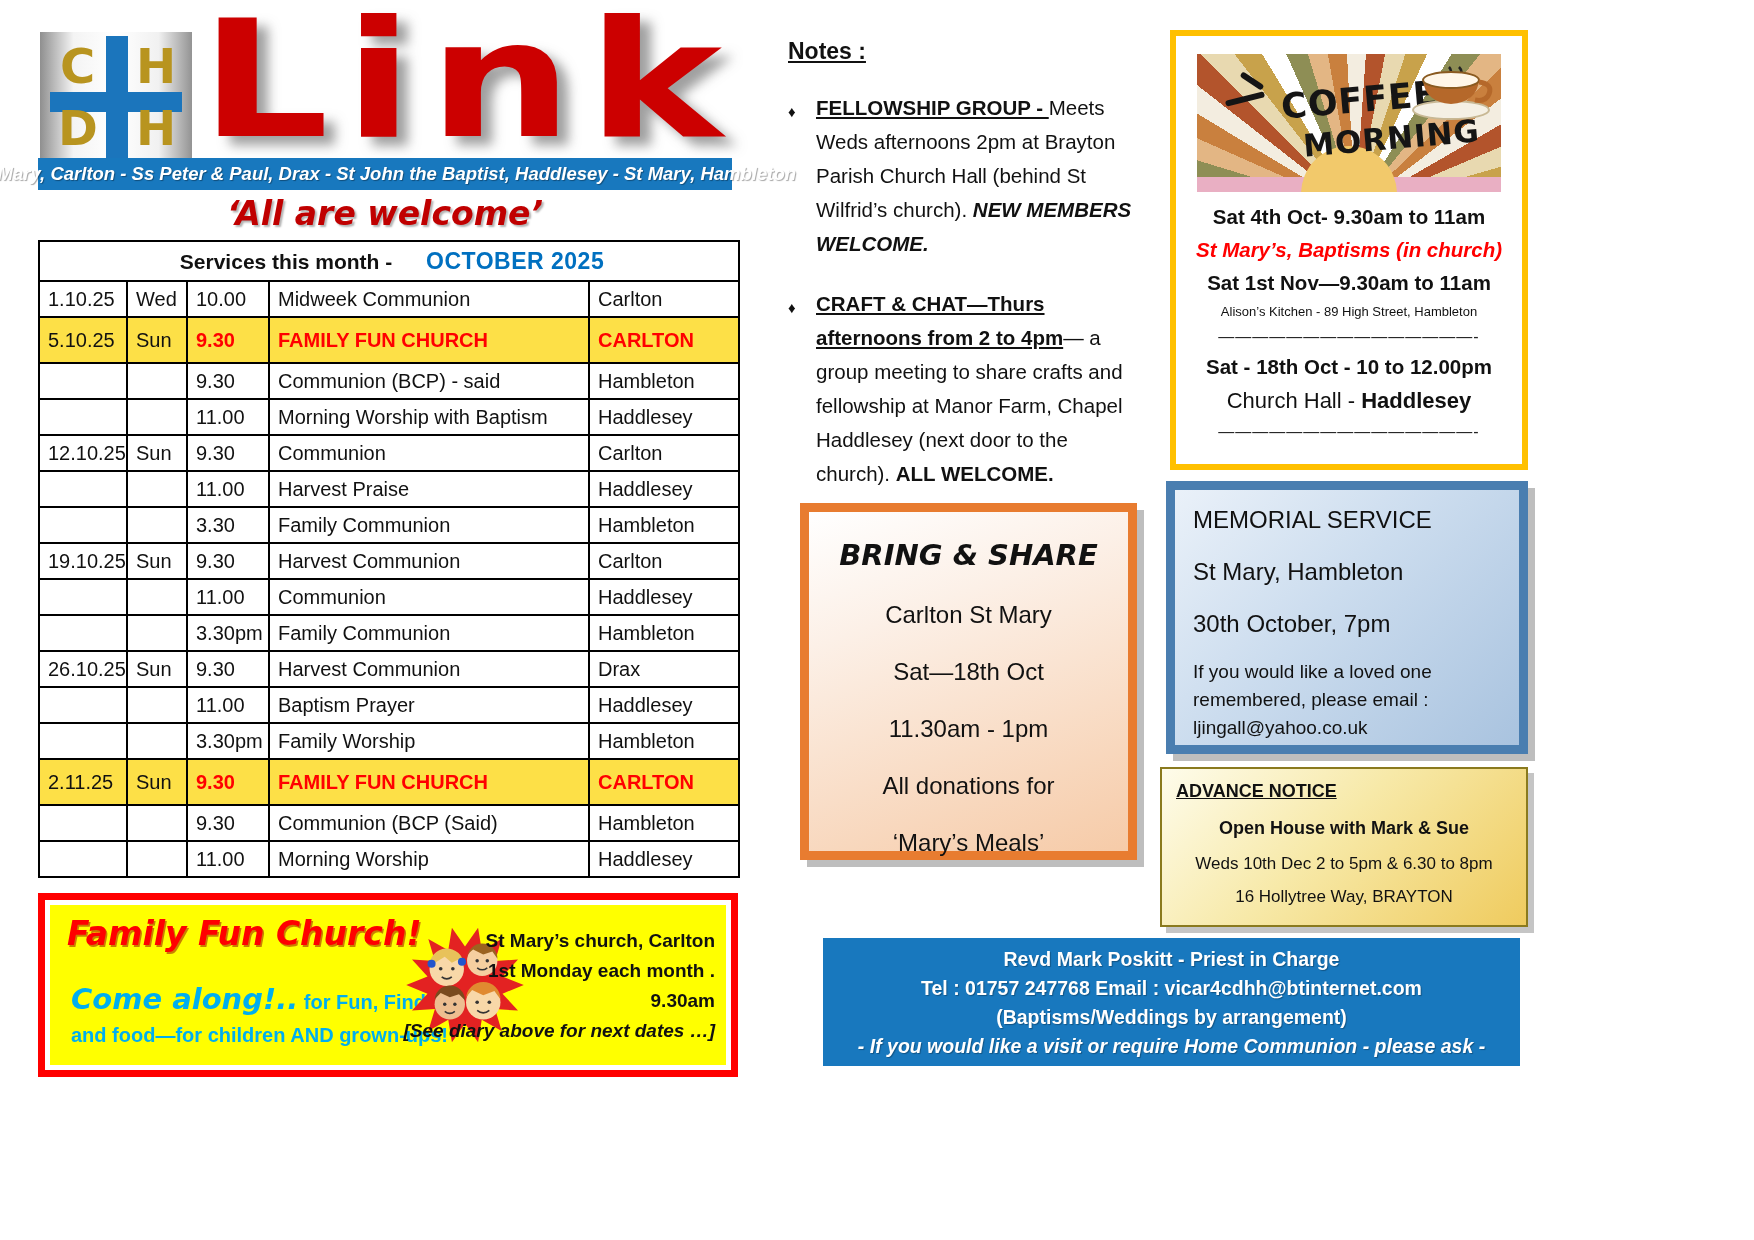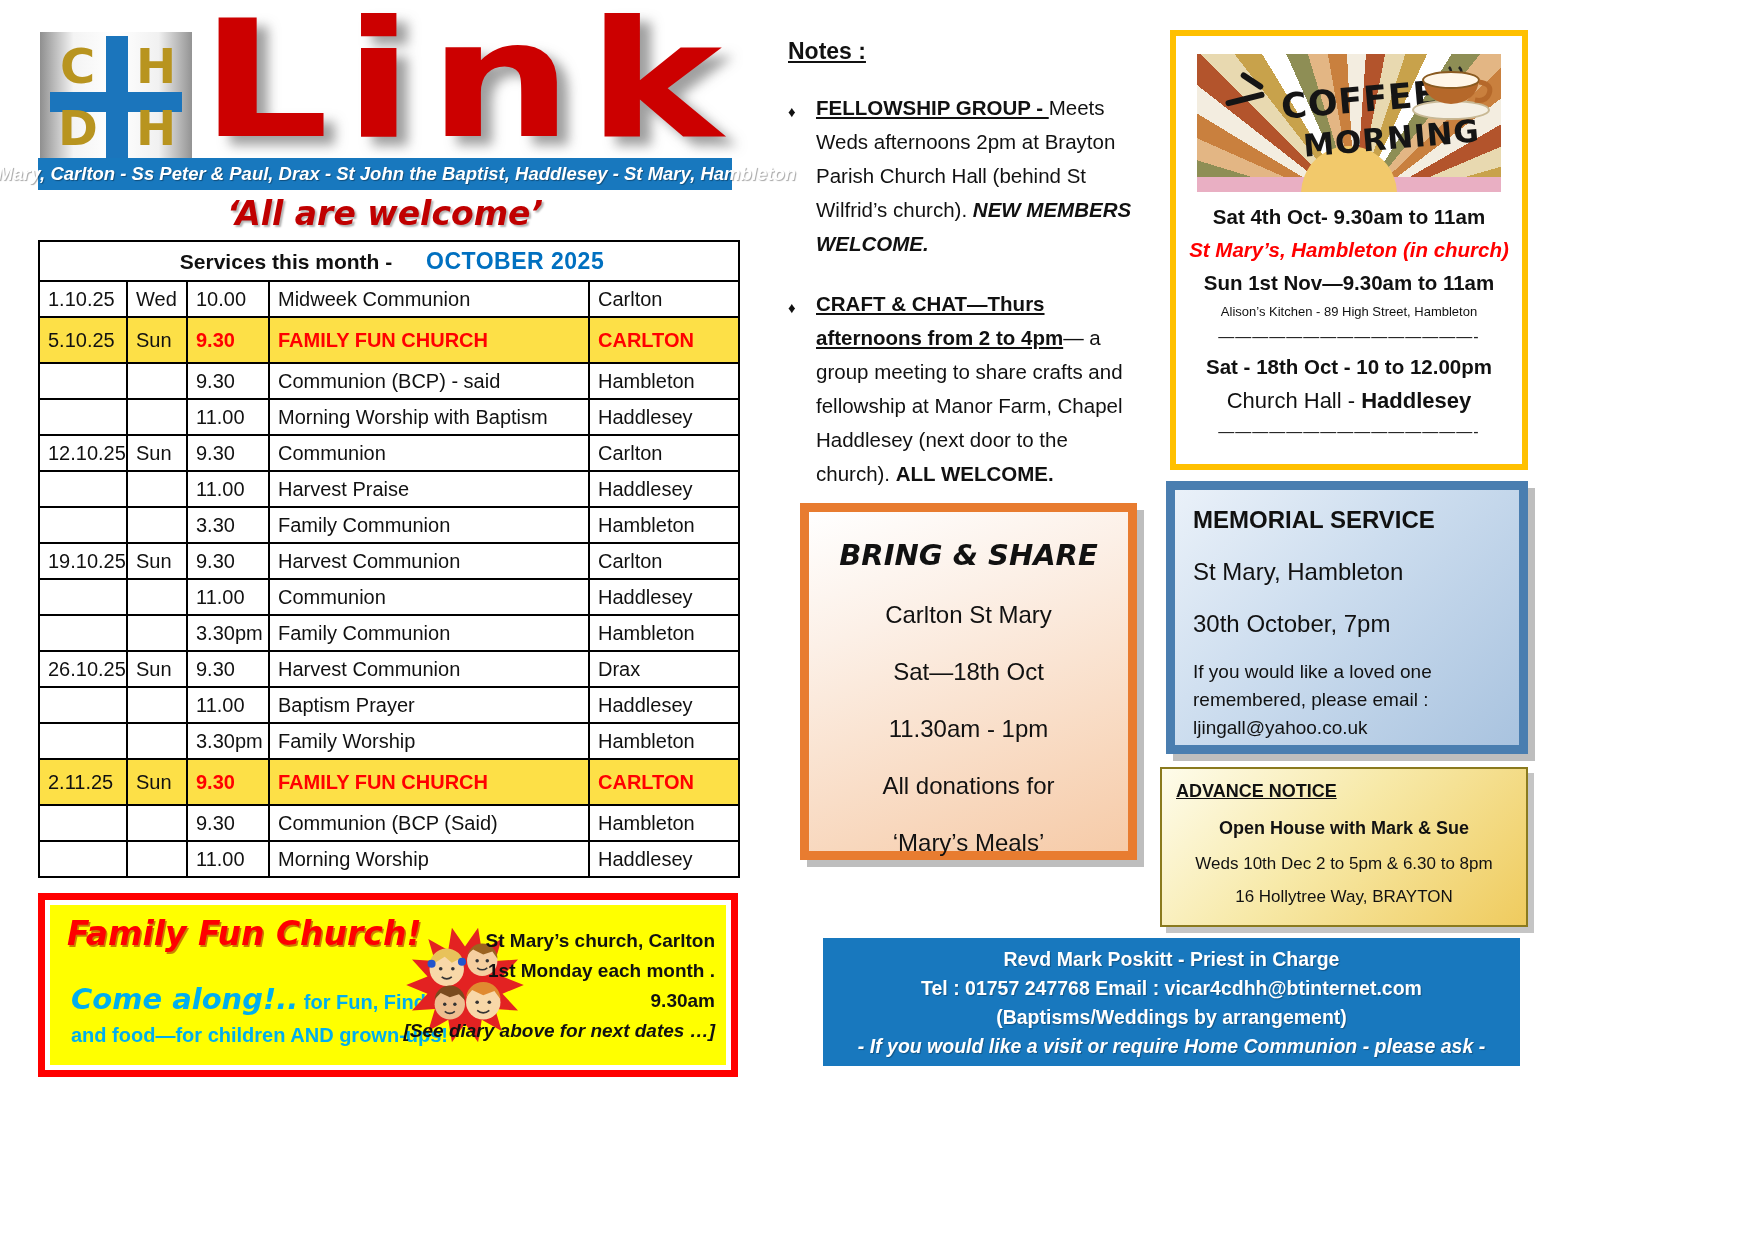--- a/index.html
+++ b/index.html
@@ -95,21 +95,21 @@
   .c-r{font-size:20.5px;font-weight:bold;font-style:italic;color:#FF0000;}
   .c-s{font-size:13px;}
   .c-d{font-size:16px;letter-spacing:1px;color:#222;}
   .c-l{font-size:22px;}
   .c-lb{font-size:22px;font-weight:bold;}
 
   
   .memorial{position:absolute;left:1166px;top:481px;width:362px;height:273px;box-sizing:border-box;
             border:9px solid #4A7EB0;background:linear-gradient(135deg,#EAF1F9 0%,#CBDCEE 45%,#A9C3DF 100%);
             box-shadow:7px 7px 0 rgba(125,125,125,.5);padding:16px 18px;}
-  .mem-title{font-size:24px;font-weight:bold;}
+  .mem-title{font-size:24px;font-weight:normal;}
   .mem-line{font-size:24px;margin-top:24px;}
   .mem-note{font-size:19px;line-height:28px;margin-top:20px;}
 
   
   .advance{position:absolute;left:1160px;top:767px;width:368px;height:160px;box-sizing:border-box;
            border:2px solid #8a7a1e;background:linear-gradient(135deg,#FEFCEB 0%,#F7E9A8 45%,#EFCB5E 100%);
            box-shadow:6px 6px 0 rgba(150,150,150,.55);padding:12px 14px;}
   .adv-title{font-size:18px;font-weight:bold;text-decoration:underline;}
   .adv-line1{text-align:center;font-size:18px;font-weight:bold;margin-top:16px;}
   .adv-line2{text-align:center;font-size:17px;margin-top:15px;}
@@ -344,22 +344,22 @@
         <path d="M30,6 q4,-5 0,-9" transform="translate(14,12)" stroke="#222" stroke-width="2.5" fill="none"></path>
         <path d="M40,8 q5,-6 0,-11" transform="translate(14,12)" stroke="#222" stroke-width="2.5" fill="none"></path>
         <ellipse cx="46" cy="52" rx="38" ry="9" fill="#F5F0E4" stroke="#C8B894" stroke-width="2"></ellipse>
         <path d="M18,22 q2,22 28,24 q26,-2 28,-24 z" fill="#B5682A"></path>
         <ellipse cx="46" cy="22" rx="28" ry="8" fill="#FFF6E8" stroke="#8a5a20" stroke-width="2"></ellipse>
         <path d="M74,24 q14,2 10,12 q-3,8 -14,6" stroke="#B5682A" stroke-width="5" fill="none"></path>
       </svg>
     </div>
     <div class="coffee-lines">
         <div class="c-line c-b">Sat 4th Oct- 9.30am to 11am</div>
-        <div class="c-line c-r">St Mary’s, Hambleton (in church)</div>
-        <div class="c-line c-b">Sun 1st Nov—9.30am to 11am</div>
+        <div class="c-line c-r">St Mary’s, Baptisms (in church)</div>
+        <div class="c-line c-b">Sat 1st Nov—9.30am to 11am</div>
         <div class="c-line c-s">Alison’s Kitchen - 89 High Street, Hambleton</div>
         <div class="c-line c-d">———————————————-</div>
         <div class="c-line c-b">Sat - 18th Oct - 10 to 12.00pm</div>
         <div class="c-line"><span class="c-l">Church Hall -  </span><span class="c-lb">Haddlesey</span></div>
         <div class="c-line c-d">———————————————-</div>
       </div>
   </div>
 
   <div class="memorial">
     <div class="mem-title">MEMORIAL SERVICE</div>

